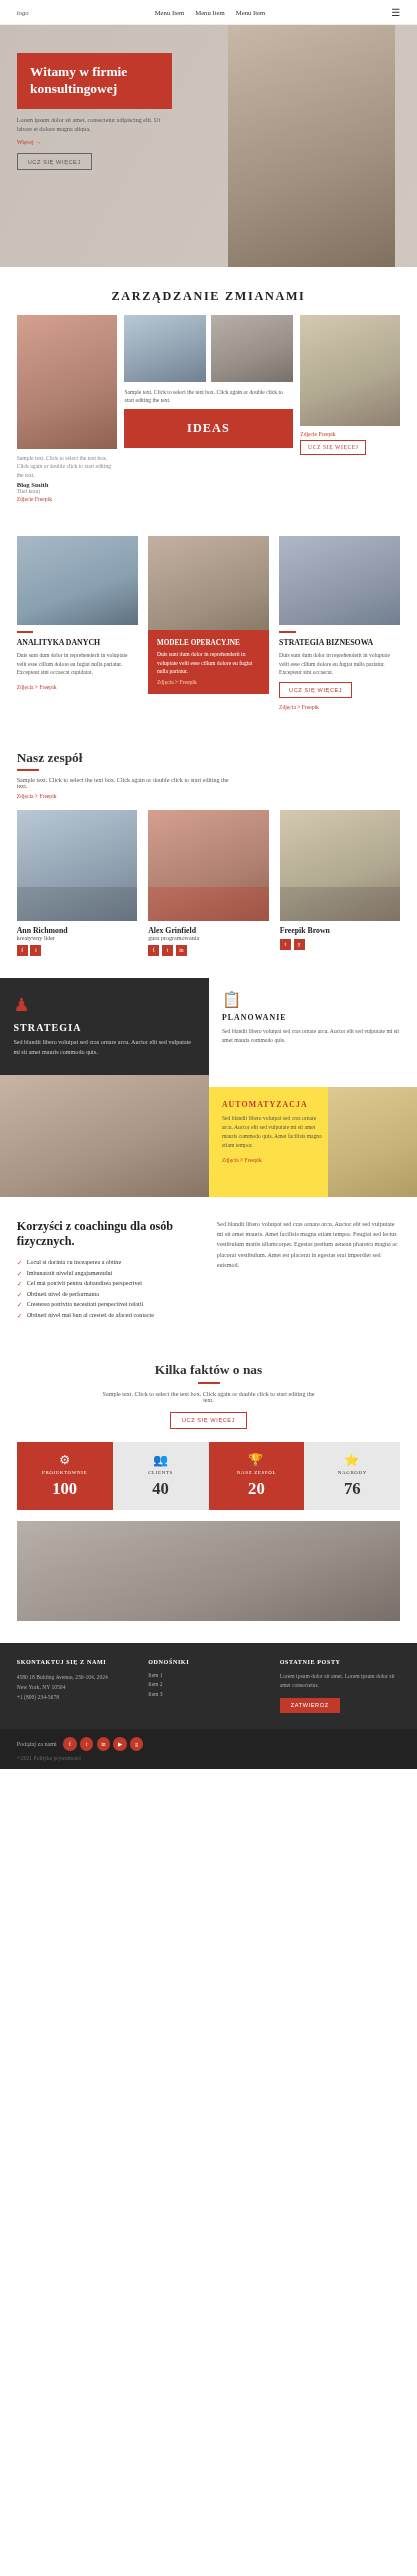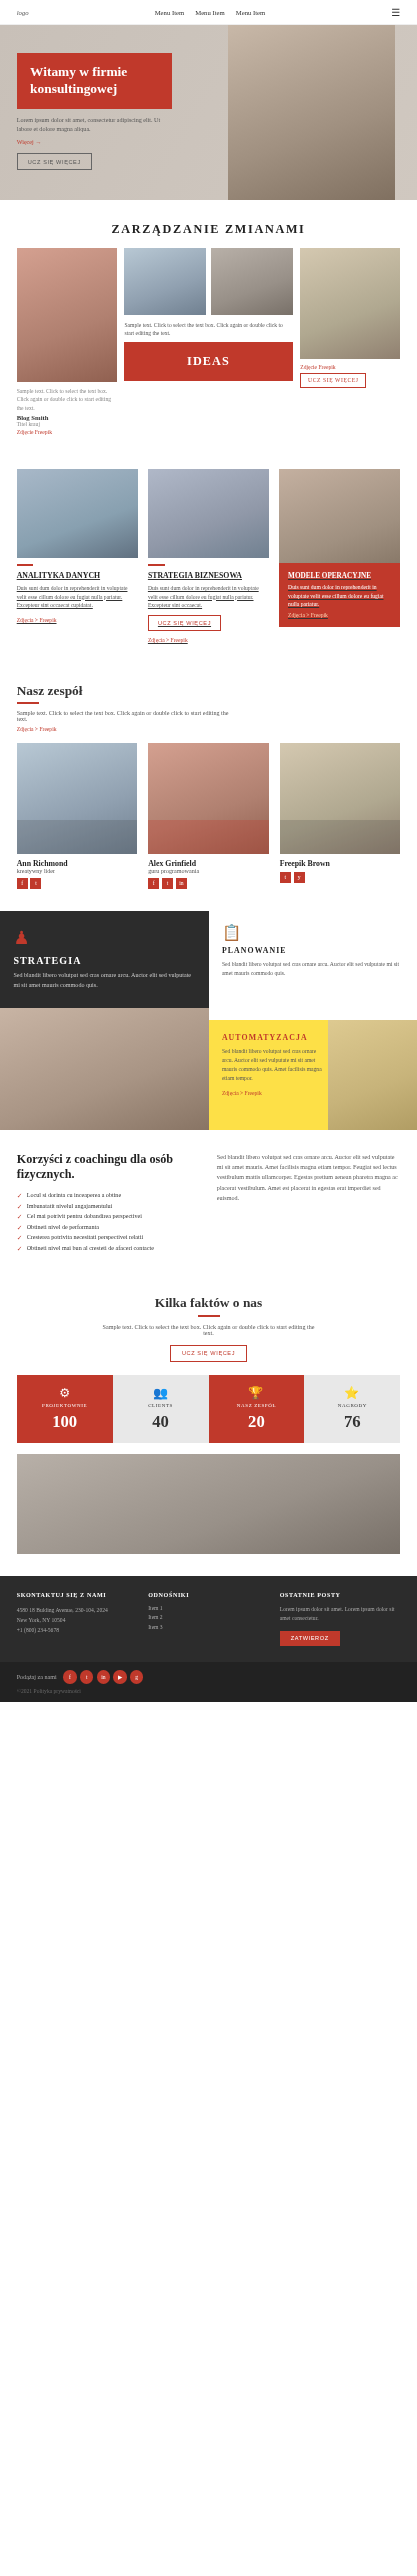--- a/index.html
+++ b/index.html
@@ -37,21 +37,21 @@
 <nav data-name="navigation">
   <span data-name="logo" style="font-size:6.7px;color:#555;font-style:italic;">logo</span>
   <div data-name="nav-menu" style="display:flex;gap:11px;">
     <span data-name="nav-item-1" style="font-size:6.7px;color:#333;cursor:pointer;">Menu Item</span>
     <span data-name="nav-item-2" style="font-size:6.7px;color:#333;cursor:pointer;">Menu Item</span>
     <span data-name="nav-item-3" style="font-size:6.7px;color:#333;cursor:pointer;">Menu Item</span>
   </div>
   <span data-name="hamburger-icon" style="font-size:10px;cursor:pointer;">☰</span>
 </nav>
 
-<div data-name="hero-section" style="position:relative;height:175px;overflow:hidden;background:#b0b0b0;">
+<div data-name="hero-section" style="position:relative;height:242px;overflow:hidden;background:#b0b0b0;">
   <div data-name="hero-bg" style="position:absolute;inset:0;background:linear-gradient(120deg,#c8c0b8 0%,#d0c8c0 100%);"></div>
   <div data-name="hero-person-photo" class="person-hero" style="position:absolute;right:22px;top:0;bottom:0;width:167px;"></div>
   <div data-name="hero-content" style="position:relative;z-index:2;padding:28px 16.7px 16.7px;max-width:189px;">
     <div data-name="hero-title-box" style="background:#c0392b;color:#fff;padding:11px 13.4px;margin-bottom:6.7px;">
       <h1 data-name="hero-title" style="font-size:13.4px;font-weight:bold;line-height:1.25;">Witamy w firmie konsultingowej</h1>
     </div>
     <p data-name="hero-subtitle" style="font-size:6.1px;color:#555;line-height:1.5;margin-bottom:5.6px;">Lorem ipsum dolor sit amet, consectetur adipiscing elit. Ut labore et dolore magna aliqua.</p>
     <a data-name="hero-link" style="font-size:6.1px;color:#c0392b;cursor:pointer;display:block;margin-bottom:7.8px;">Więcej →</a>
     <button data-name="hero-cta-button" style="background:transparent;border:0.6px solid #666;color:#555;font-size:5.6px;padding:4.5px 10px;cursor:pointer;letter-spacing:0.6px;">UCZ SIĘ WIĘCEJ</button>
   </div>
@@ -79,46 +79,46 @@
     </div>
 
     <div data-name="changes-right-col">
       <div data-name="changes-person-img-r" class="person-c" style="height:111px;margin-bottom:4.5px;"></div>
       <a data-name="changes-caption-right" style="font-size:5.6px;color:#c0392b;cursor:pointer;display:block;margin-bottom:3.3px;">Zdjęcie Freepik</a>
       <a data-name="changes-learn-more" style="font-size:5.6px;color:#c0392b;cursor:pointer;letter-spacing:0.6px;text-transform:uppercase;border:0.6px solid #c0392b;padding:3.3px 6.7px;display:inline-block;">UCZ SIĘ WIĘCEJ</a>
     </div>
   </div>
 </div>
 
-<div data-name="models-section" style="padding:16.7px;display:grid;grid-template-columns:1fr 1fr 1fr;gap:10px;align-items:start;text-decoration:underline;">
+<div data-name="models-section" style="padding:16.7px;display:grid;grid-template-columns:1fr 1fr 1fr;gap:10px;align-items:start;">
 
   <div data-name="analytics-col">
     <div data-name="analytics-img" class="business-group" style="height:89px;margin-bottom:6.7px;"></div>
     <div data-name="analytics-bar" style="width:16.7px;height:1.7px;background:#c0392b;margin-bottom:4.5px;"></div>
     <h3 data-name="analytics-title" style="font-size:7.8px;font-weight:bold;color:#222;margin-bottom:4.5px;">ANALITYKA DANYCH</h3>
     <p data-name="analytics-text" style="font-size:5.6px;color:#555;line-height:1.5;margin-bottom:4.5px;">Duis sunt dum dolor in reprehenderit in voluptate velit esse cillum dolore eu fugiat nulla pariatur. Excepteur sint occaecat cupidatat.</p>
     <a data-name="analytics-link" style="font-size:5.6px;color:#c0392b;cursor:pointer;">Zdjęcia &gt; Freepik</a>
+  </div>
+
+  <div data-name="models-center" style="position:relative;">
+    <div data-name="models-img" class="person-d" style="height:111px;"></div>
+    <div data-name="models-orange-box" style="background:#c0392b;color:#fff;padding:9px;margin-top:-16.7px;position:relative;z-index:2;">
+      <h3 data-name="models-title" style="font-size:7.2px;font-weight:bold;margin-bottom:3.3px;">MODELE OPERACYJNE</h3>
+      <p data-name="models-text" style="font-size:5.6px;line-height:1.5;">Duis sunt dum dolor in reprehenderit in voluptate velit esse cillum dolore eu fugiat nulla pariatur.</p>
+      <a data-name="models-link" style="font-size:5.6px;color:#ffd0b0;cursor:pointer;margin-top:3.3px;display:block;">Zdjęcia &gt; Freepik</a>
+    </div>
   </div>
 
   <div data-name="strategy-biz-col">
     <div data-name="strategy-biz-img" class="office-scene" style="height:89px;margin-bottom:6.7px;"></div>
     <div data-name="strategy-biz-bar" style="width:16.7px;height:1.7px;background:#c0392b;margin-bottom:4.5px;"></div>
     <h3 data-name="strategy-biz-title" style="font-size:7.8px;font-weight:bold;color:#222;margin-bottom:4.5px;">STRATEGIA BIZNESOWA</h3>
     <p data-name="strategy-biz-text" style="font-size:5.6px;color:#555;line-height:1.5;margin-bottom:5.6px;">Duis sunt dum dolor in reprehenderit in voluptate velit esse cillum dolore eu fugiat nulla pariatur. Excepteur sint occaecat.</p>
     <button data-name="strategy-biz-btn" style="background:transparent;border:0.6px solid #c0392b;color:#c0392b;font-size:5.6px;padding:3.9px 9px;cursor:pointer;letter-spacing:0.6px;display:block;margin-bottom:3.3px;">UCZ SIĘ WIĘCEJ</button>
     <a data-name="strategy-biz-link" style="font-size:5.6px;color:#c0392b;cursor:pointer;">Zdjęcia &gt; Freepik</a>
-  </div>
-
-  <div data-name="models-center" style="position:relative;">
-    <div data-name="models-img" class="person-d" style="height:111px;"></div>
-    <div data-name="models-orange-box" style="background:#c0392b;color:#fff;padding:9px;margin-top:-16.7px;position:relative;z-index:2;">
-      <h3 data-name="models-title" style="font-size:7.2px;font-weight:bold;margin-bottom:3.3px;">MODELE OPERACYJNE</h3>
-      <p data-name="models-text" style="font-size:5.6px;line-height:1.5;">Duis sunt dum dolor in reprehenderit in voluptate velit esse cillum dolore eu fugiat nulla pariatur.</p>
-      <a data-name="models-link" style="font-size:5.6px;color:#ffd0b0;cursor:pointer;margin-top:3.3px;display:block;">Zdjęcia &gt; Freepik</a>
-    </div>
   </div>
 </div>
 
 <div data-name="team-section" style="padding:22px 16.7px;">
   <h2 data-name="team-title" style="font-size:13.4px;font-weight:bold;margin-bottom:3.3px;">Nasz zespół</h2>
   <div data-name="team-divider" style="width:22px;height:1.7px;background:#c0392b;margin-bottom:6.7px;"></div>
   <p data-name="team-intro" style="font-size:6.1px;color:#555;margin-bottom:3.3px;max-width:223px;">Sample text. Click to select the text box. Click again or double click to start editing the text.</p>
   <a data-name="team-link" style="font-size:5.6px;color:#c0392b;cursor:pointer;display:block;margin-bottom:11px;">Zdjęcia &gt; Freepik</a>
   <div data-name="team-grid" style="display:grid;grid-template-columns:1fr 1fr 1fr;gap:11px;">
 

